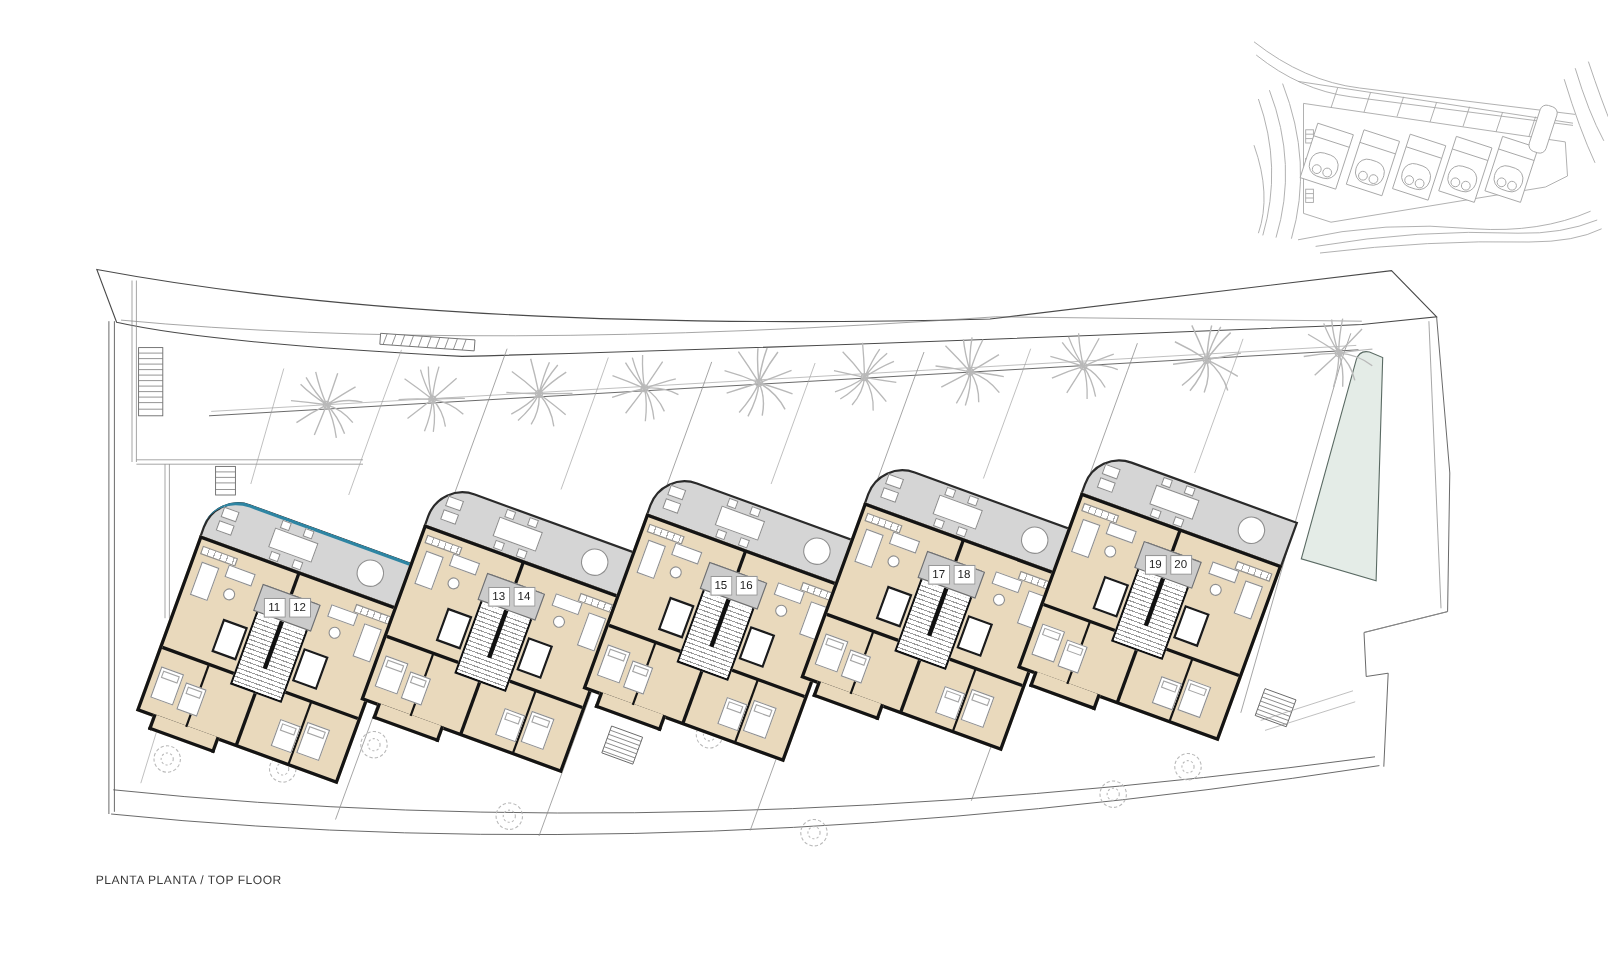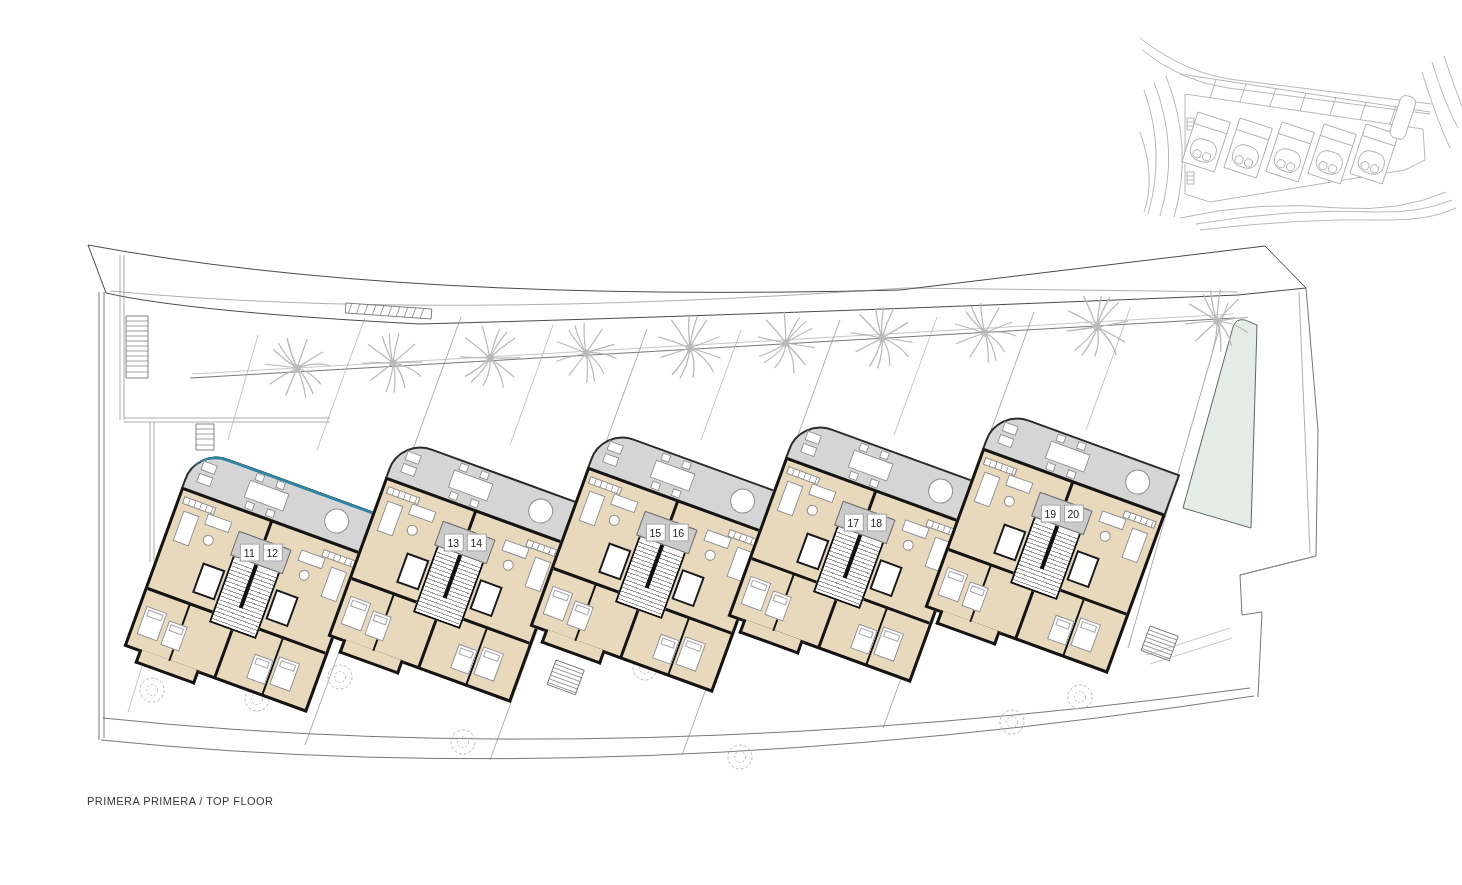--- a/index.html
+++ b/index.html
@@ -447,14 +447,14 @@
       <div class="spine"></div>
       <div class="plate">
         <div class="tiles">
           <div class="tile">19</div>
           <div class="tile">20</div>
         </div>
       </div>
     </div>
   </div>
 
-  <div id="caption">PRIMERA PRIMERA / TOP FLOOR</div>
+  <div id="caption">PLANTA PLANTA / TOP FLOOR</div>
 </div>
 
 </body></html>

